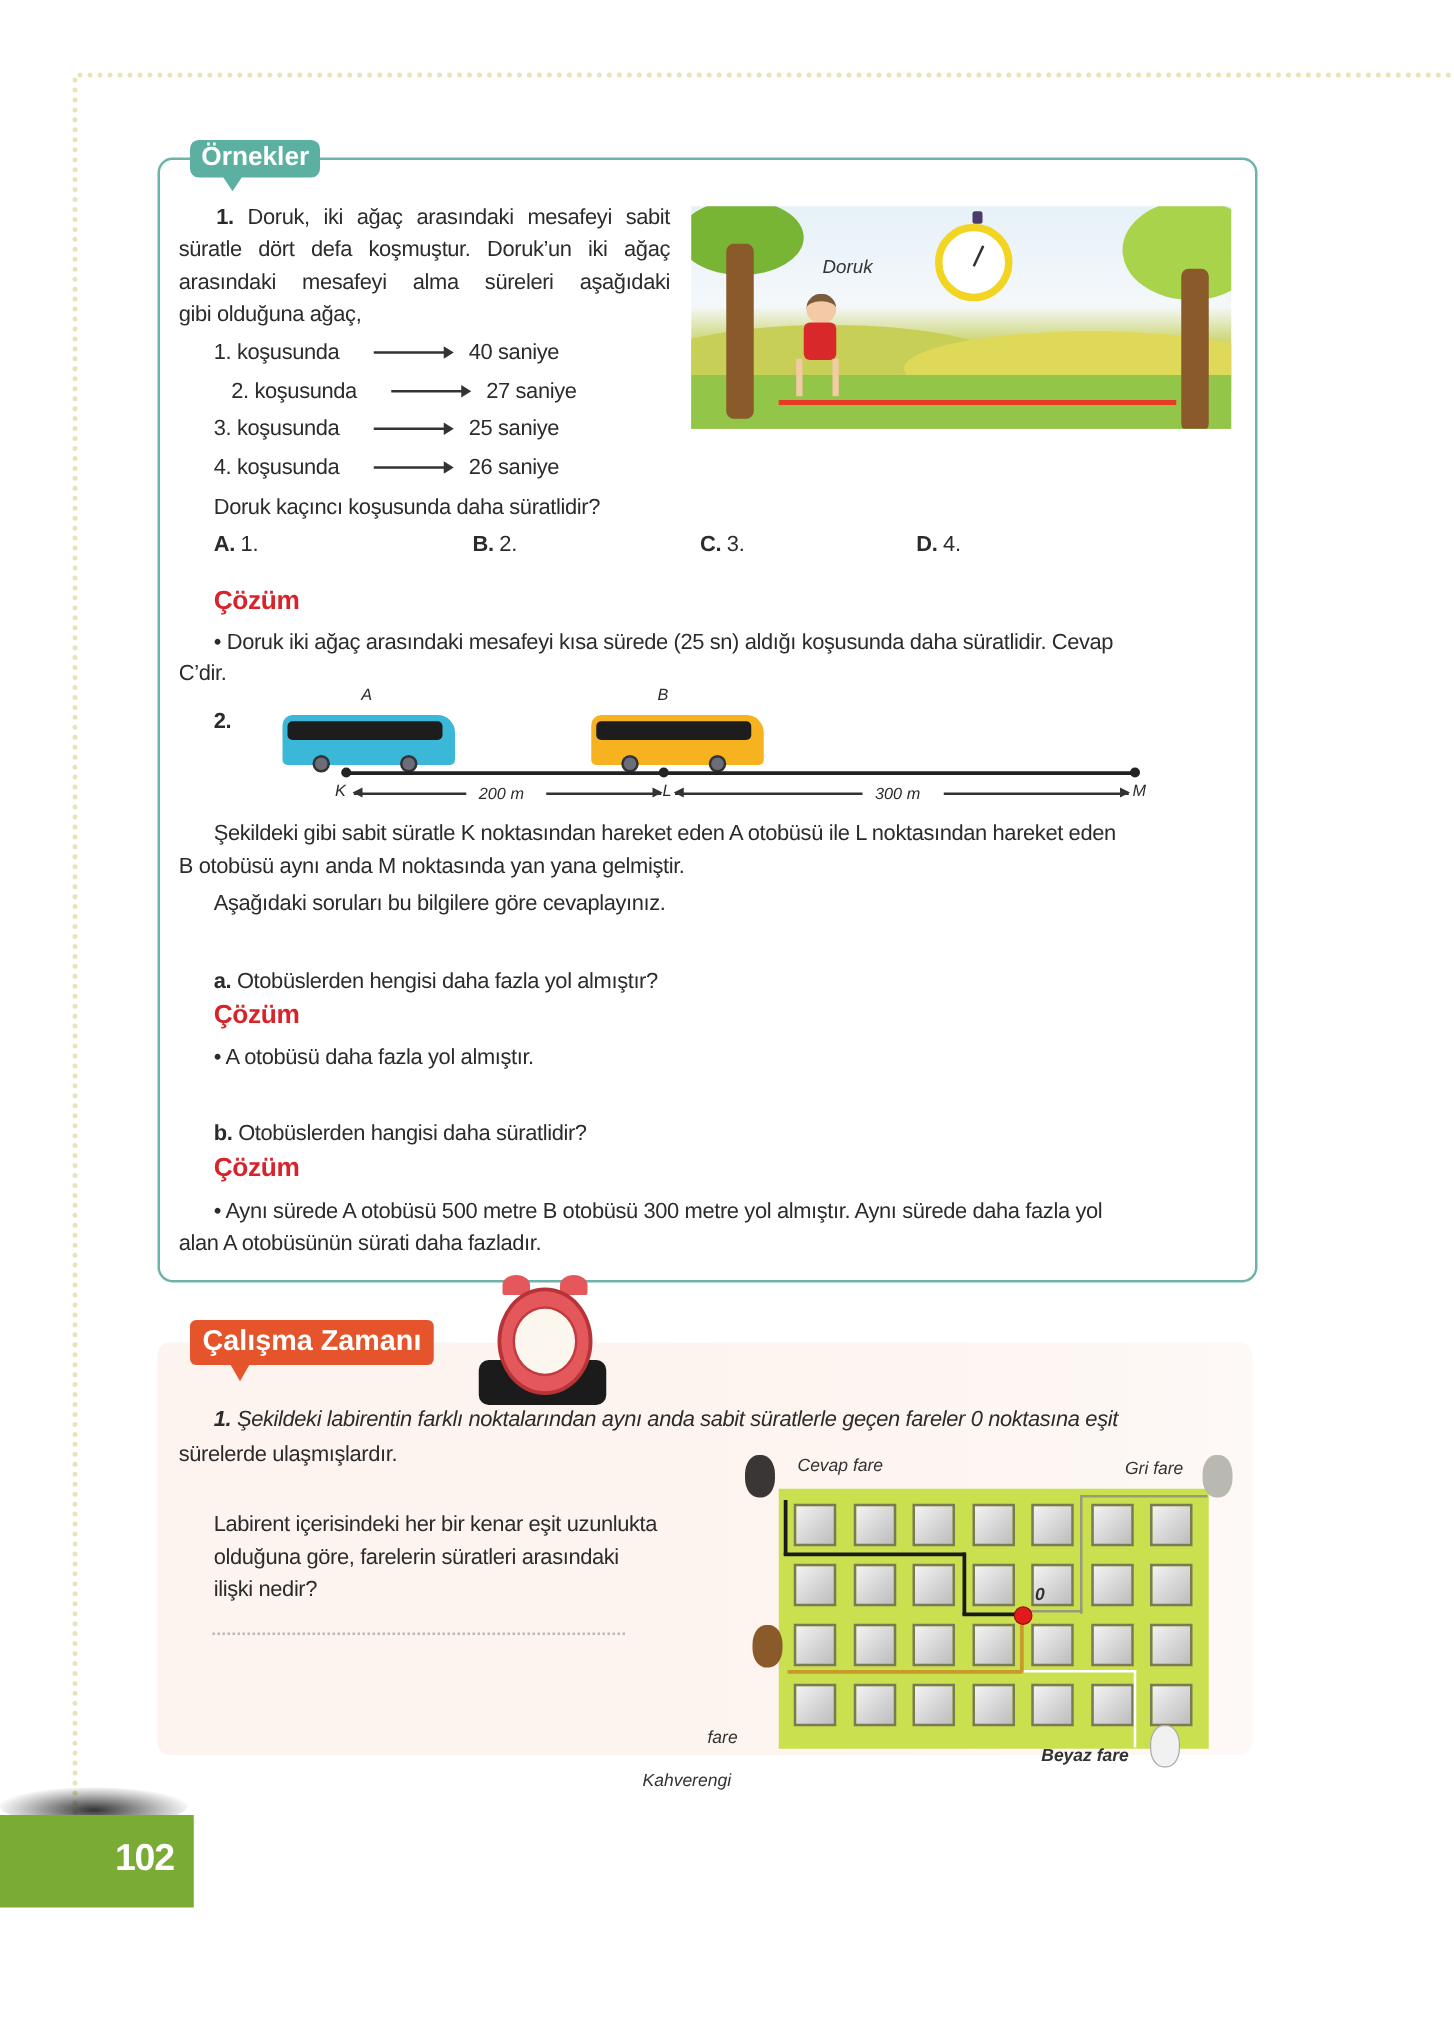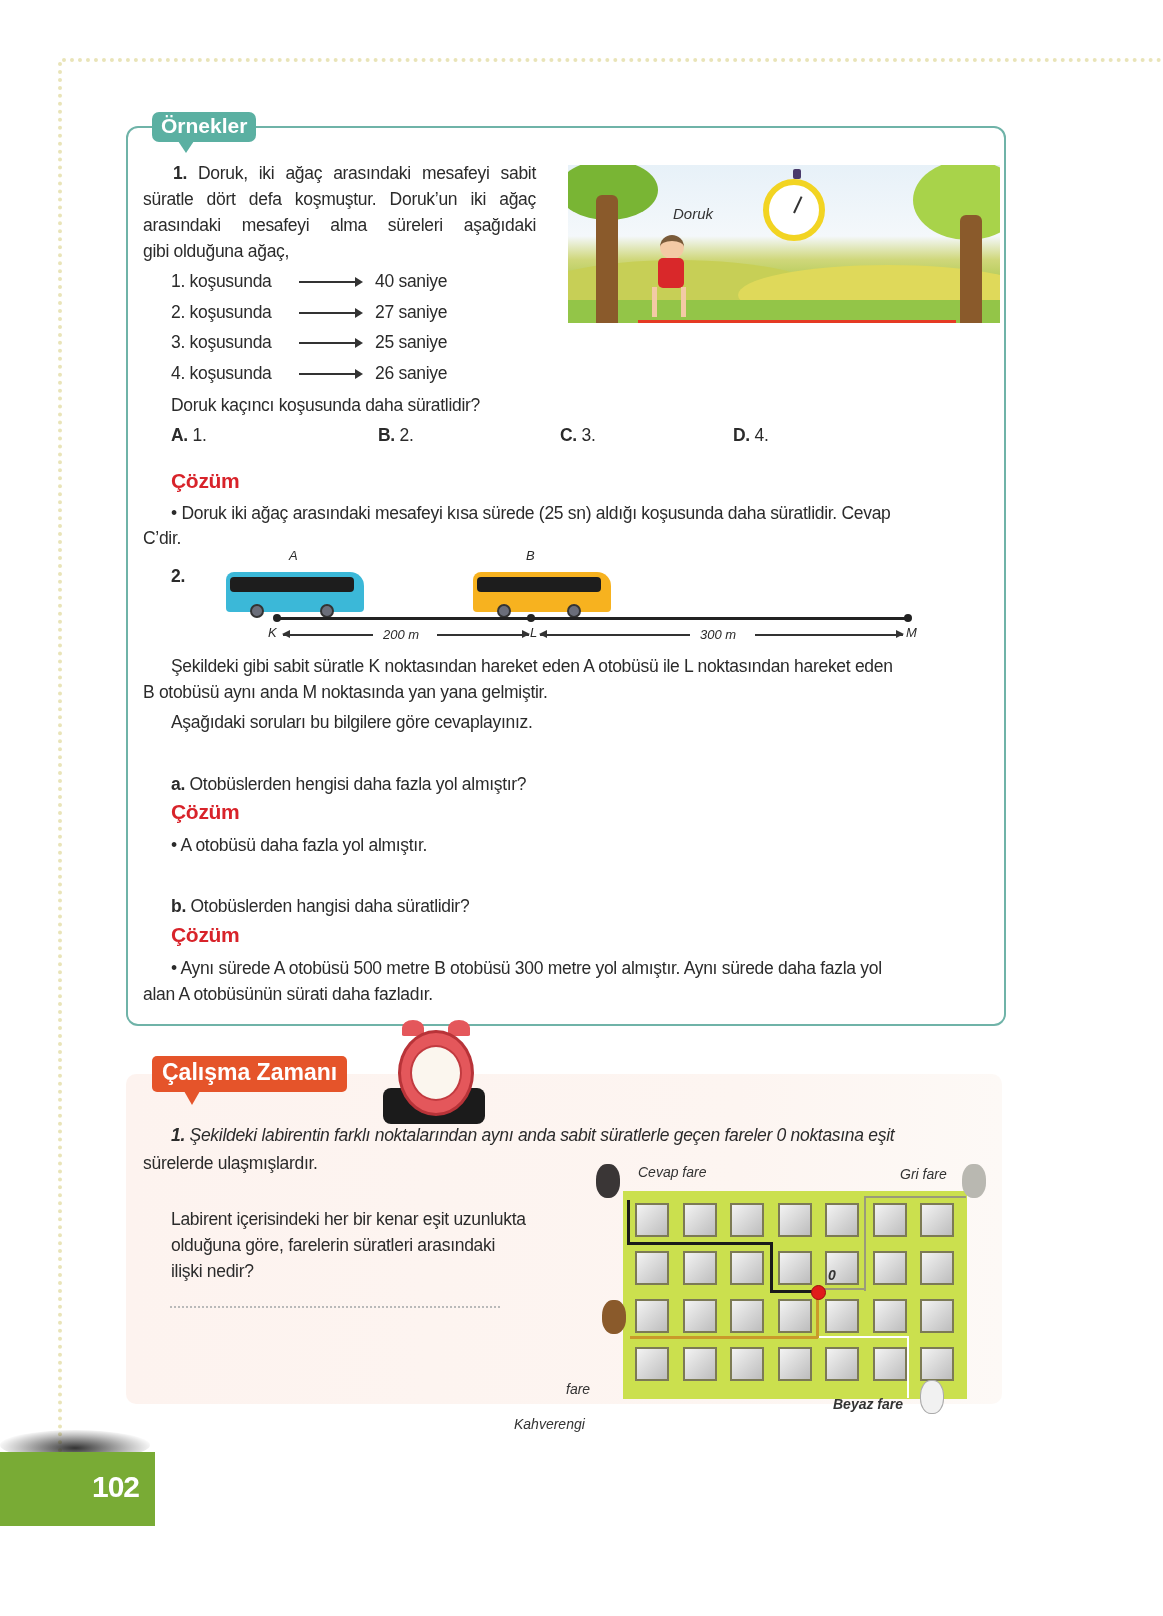--- a/index.html
+++ b/index.html
@@ -16,22 +16,22 @@
 
   .t { position: absolute; font-size: 17.5px; line-height: 26px; letter-spacing: -0.3px; }
   .b { font-weight: bold; }
   .red { color: #d8232a; font-weight: bold; font-size: 21px; }
   .just { text-align: justify; text-align-last: justify; }
 
   .arrow { display: inline-block; position: relative; width: 62px; height: 2px; background: #333; vertical-align: middle; margin: 0 14px 0 18px; }
   .arrow:after { content: ""; position: absolute; right: -2px; top: -4px; border-left: 8px solid #333; border-top: 5px solid transparent; border-bottom: 5px solid transparent; }
 
   
-  .scene { position: absolute; left: 553px; top: 165px; width: 432px; height: 158px; overflow: hidden;
-           background: linear-gradient(#e7f1f8 0%, #f4f8fb 45%, #cfd77a 60%, #a9c649 78%, #8cbf3f 100%); margin-left: 15px; }
+  .scene { position: absolute; left: 553px; top: 165px; width: 432px; height: 178px; overflow: hidden;
+           background: linear-gradient(#e7f1f8 0%, #f4f8fb 45%, #cfd77a 60%, #a9c649 78%, #8cbf3f 100%); }
   .hill1 { position: absolute; left: -40px; top: 95px; width: 300px; height: 70px; border-radius: 50%; background: #c7cf56; }
   .hill2 { position: absolute; left: 170px; top: 100px; width: 300px; height: 60px; border-radius: 50%; background: #dfd95a; }
   .ground { position: absolute; left: 0; top: 135px; width: 100%; height: 43px; background: #93c548; }
   .tree-trunk { position: absolute; width: 22px; background: #8a5a2b; border-radius: 6px; }
   .tree-crown { position: absolute; border-radius: 50%; background: #79b534; }
   .redline { position: absolute; left: 70px; top: 155px; width: 318px; height: 4px; background: #e53a23; }
   .stopwatch { position: absolute; left: 195px; top: 14px; width: 62px; height: 62px; border-radius: 50%; border: 6px solid #f2d422; background: #fff; }
   .stopwatch:before { content: ""; position: absolute; left: 24px; top: -16px; width: 8px; height: 10px; background: #4a3b6b; border-radius: 2px; }
   .hand { position: absolute; left: 24px; top: 10px; width: 2px; height: 18px; background: #333; transform: rotate(25deg); transform-origin: bottom; }
   .runner-body { position: absolute; left: 90px; top: 93px; width: 26px; height: 30px; background: #d9282a; border-radius: 5px; }
@@ -83,21 +83,21 @@
 
 <div class="ex-box"></div>
 <div class="ex-tag">Örnekler</div>
 
 <div class="t just" style="left:143px; top:160px; width:393px;"><span class="b" style="margin-left:30px;">1.</span> <span>Doruk, iki ağaç arasındaki mesafeyi sabit</span></div>
 <div class="t just" style="left:143px; top:186px; width:393px;">süratle dört defa koşmuştur. Doruk’un iki ağaç</div>
 <div class="t just" style="left:143px; top:212px; width:393px;">arasındaki mesafeyi alma süreleri aşağıdaki</div>
 <div class="t" style="left:143px; top:238px;">gibi olduğuna ağaç,</div>
 
 <div class="t" style="left:171px; top:268px;"><span style="display:inline-block;width:110px;">1. koşusunda</span><span class="arrow"></span><span>40 saniye</span></div>
-<div class="t" style="left:171px; top:299px;"><span style="display:inline-block;width:110px;">2. koşusunda</span><span class="arrow"></span><span>27 saniye</span></div>
+<div class="t" style="left:171px; top:299px;"><span style="display:inline-block;width:110px;margin-left:14px;">2. koşusunda</span><span class="arrow"></span><span>27 saniye</span></div>
 <div class="t" style="left:171px; top:329px;"><span style="display:inline-block;width:110px;">3. koşusunda</span><span class="arrow"></span><span>25 saniye</span></div>
 <div class="t" style="left:171px; top:360px;"><span style="display:inline-block;width:110px;">4. koşusunda</span><span class="arrow"></span><span>26 saniye</span></div>
 
 <div class="t" style="left:171px; top:392px;">Doruk kaçıncı koşusunda daha süratlidir?</div>
 
 <div class="t" style="left:171px; top:422px;"><span class="b">A.</span> <span>1.</span></div>
 <div class="t" style="left:378px; top:422px;"><span class="b">B.</span> <span>2.</span></div>
 <div class="t" style="left:560px; top:422px;"><span class="b">C.</span> <span>3.</span></div>
 <div class="t" style="left:733px; top:422px;"><span class="b">D.</span> <span>4.</span></div>
 

